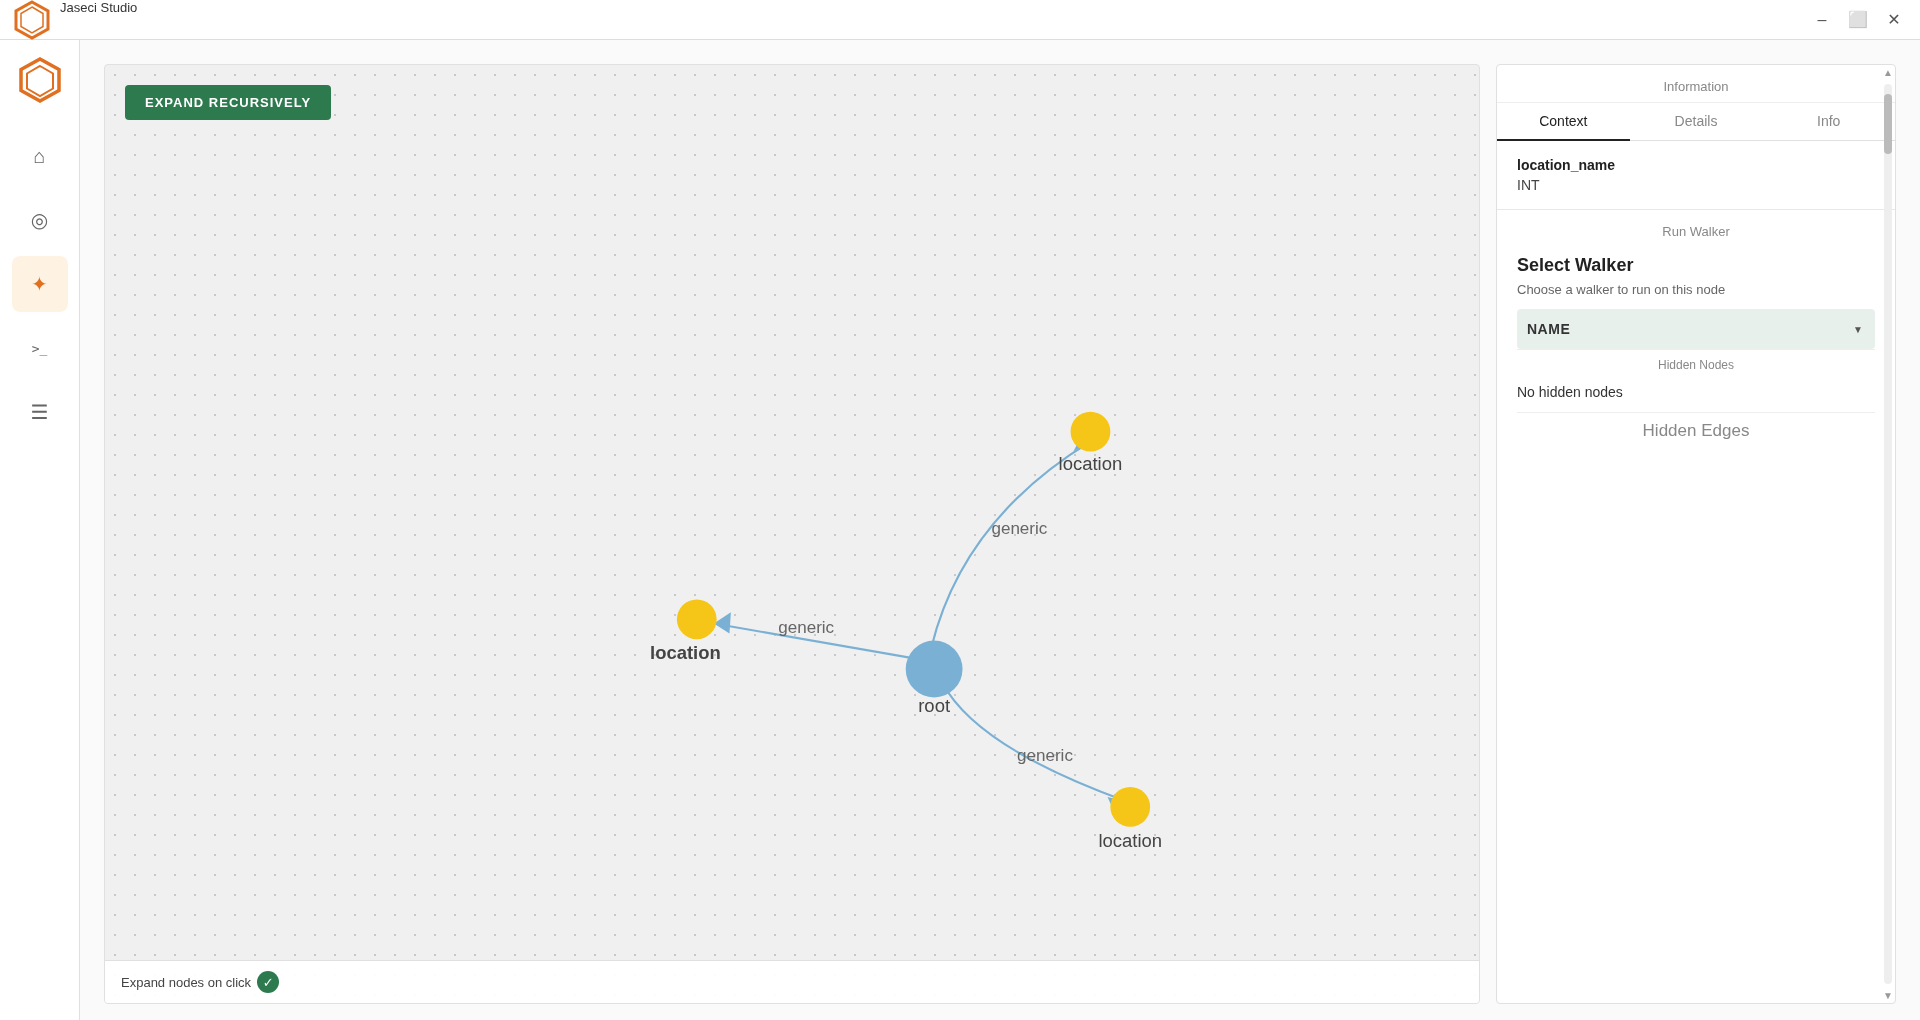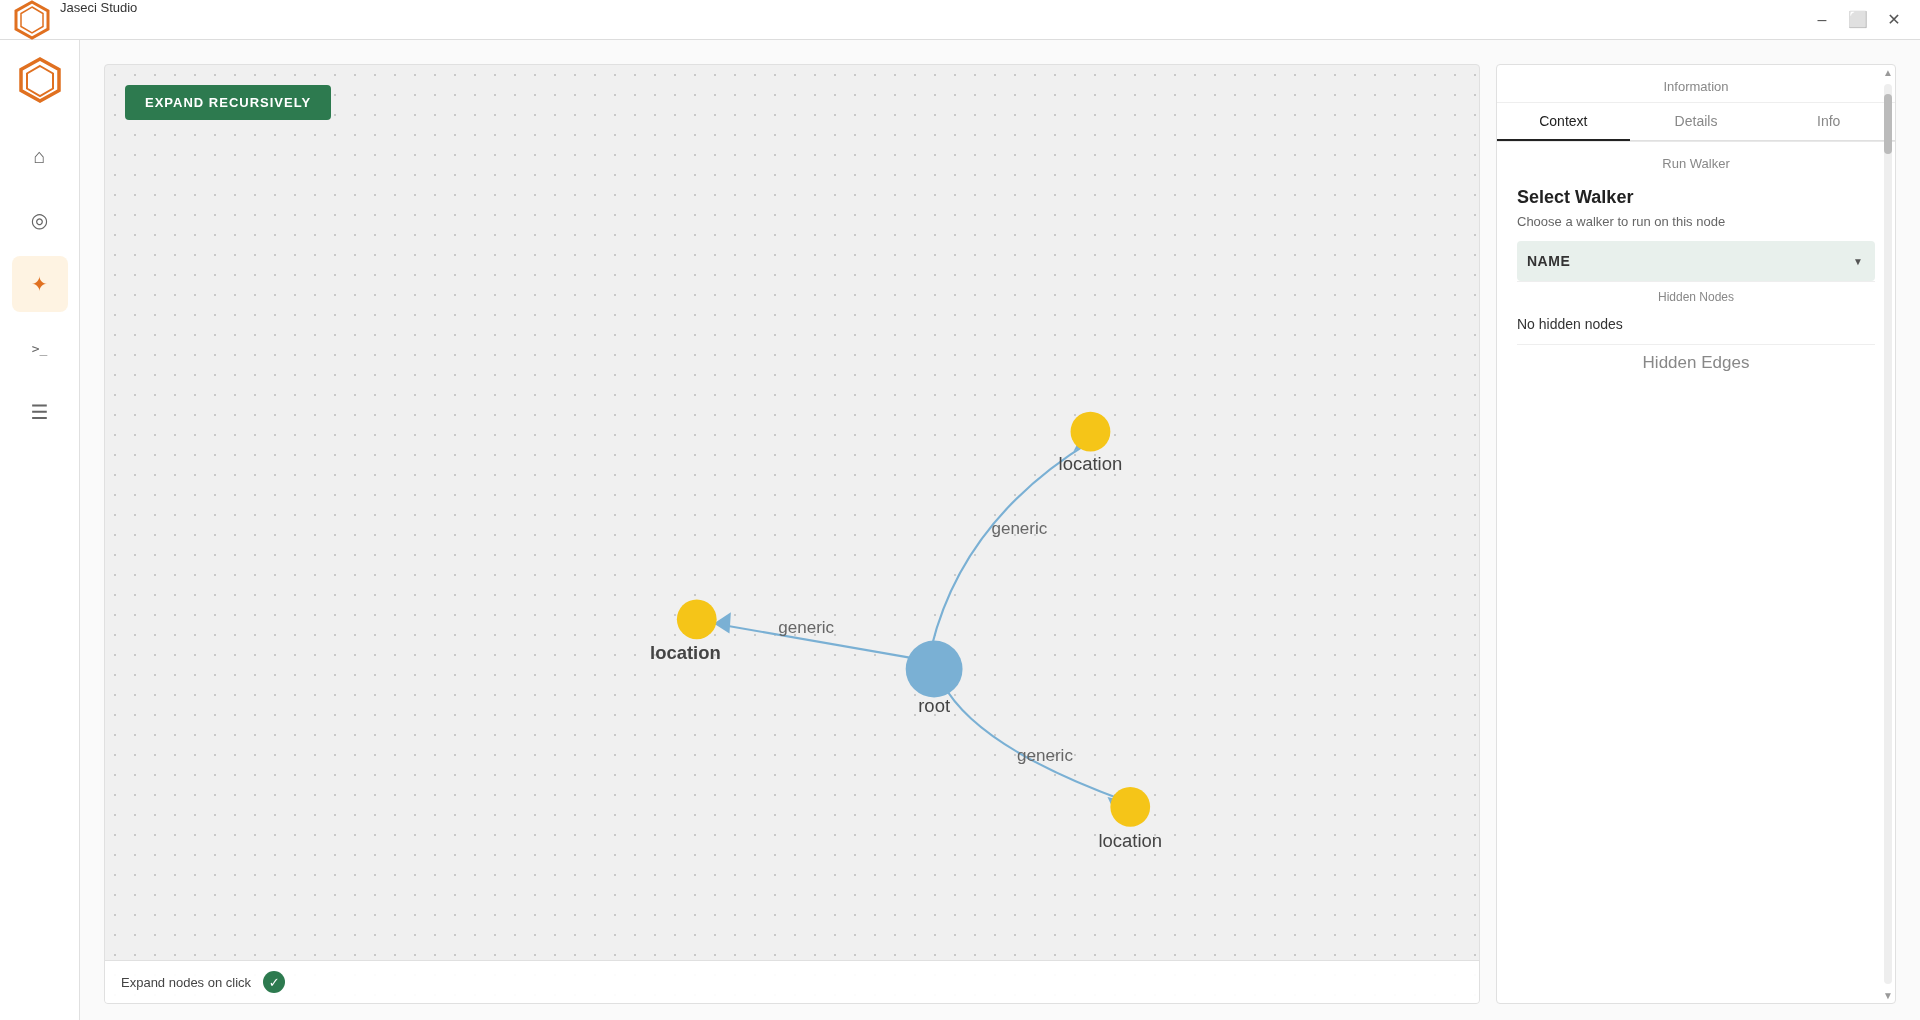--- a/index.html
+++ b/index.html
@@ -71,21 +71,21 @@
     .select-graph-dropdown {
       width: 340px; height: 36px; border: 1px solid #ccc; border-radius: 4px;
       background: #fff; font-size: 14px; color: #555; padding: 0 10px;
       appearance: none; cursor: pointer;
     }
     .dropdown-wrap { position: relative; }
     .dropdown-wrap::after {
       content: '▼'; position: absolute; right: 10px; top: 50%; transform: translateY(-50%);
       font-size: 10px; color: #888; pointer-events: none;
     }
-    .expand-nodes-label { font-size: 13px; color: #444; display: flex; align-items: center; gap: 12px; }
+    .expand-nodes-label { font-size: 13px; color: #444; display: flex; align-items: center; gap: 6px; }
     .checkbox-icon {
       width: 22px; height: 22px; background: #2d7a4f; border-radius: 50%;
       display: flex; align-items: center; justify-content: center; color: white; font-size: 13px;
     }
 
     
     .right-panel {
       width: 400px; background: #fff; border: 1px solid #e0e0e0; border-radius: 4px;
       display: flex; flex-direction: column; overflow: hidden; position: relative;
     }
@@ -249,20 +249,24 @@
             <div class="info-tab active">
               <span>Context</span>
             </div>
             <div class="info-tab">
               <span>Details</span>
             </div>
             <div class="info-tab">
               <span>Info</span>
             </div>
           </div>
+          <div class="info-content">
+            <div class="info-field-label">location_name</div>
+            <div class="info-field-value">INT</div>
+          </div>
         </div>
 
         <div class="run-walker-section">
           <div class="run-walker-header">Run Walker</div>
           <div class="run-walker-content">
             <div class="select-walker-title">Select Walker</div>
             <div class="select-walker-desc">Choose a walker to run on this node</div>
             <div class="walker-dropdown-wrap">
               <select class="walker-dropdown">
                 <option>NAME</option>

